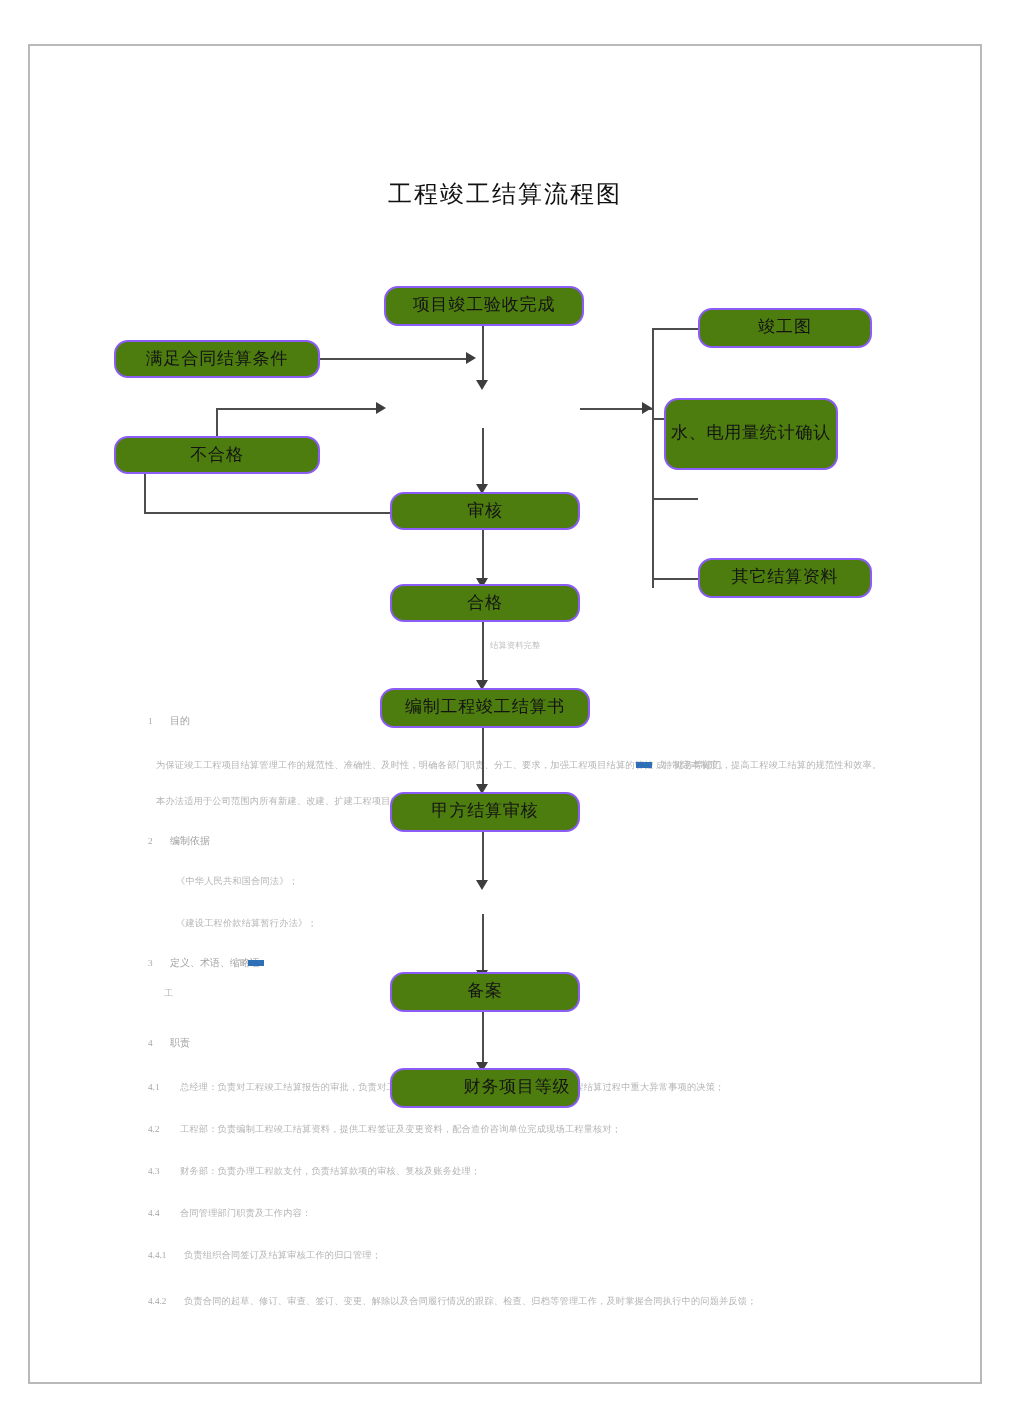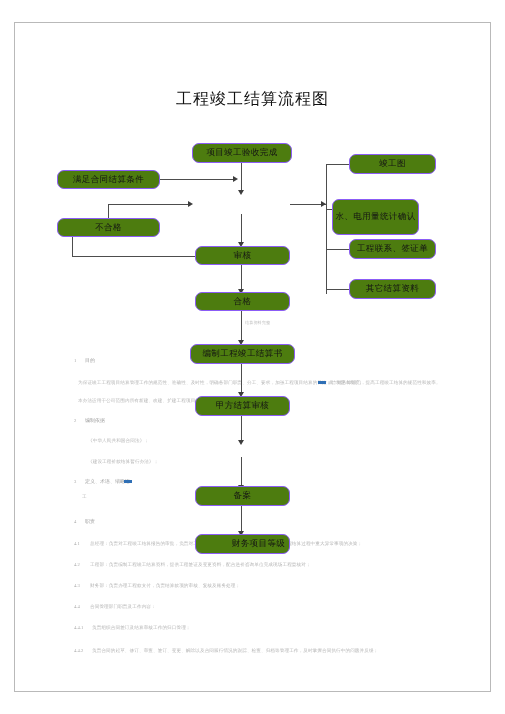--- a/index.html
+++ b/index.html
@@ -35,21 +35,21 @@
     pointer-events: none;
   }
 
   
   #doc-title {
     position: absolute;
     left: 0;
     top: 89px;
     width: 505px;
     text-align: center;
-    font-size: 16px;
+    font-size: 12px;
     letter-spacing: 1px;
     color: #111;
     font-family: "Liberation Serif", "DejaVu Serif", serif;
   }
 
   
   .node {
     position: absolute;
     box-sizing: border-box;
     border: 1px solid #8b5cf6;
@@ -176,21 +176,20 @@
   <div class="arrow-right" style="left:321px; top:201px;"></div>
   <div class="vline" style="left:326px; top:164px; height:130px;"></div>
 
   <div class="hline" style="left:326px; top:164px; width:23px;"></div>
   <div class="hline" style="left:326px; top:209px; width:23px;"></div>
   <div class="hline" style="left:326px; top:249px; width:23px;"></div>
   <div class="hline" style="left:326px; top:289px; width:23px;"></div>
 
   <div class="node" style="left:349px; top:154px; width:87px; height:20px;text-align:center;">竣工图</div>
   <div class="node" style="left:332px; top:199px; width:87px; height:36px;font-family:Liberation Mono, monospace;">水、电用量统计确认</div>
-  <div class="node" style="left:349px; top:239px; width:87px; height:20px;">工程联系、签证单</div>
   <div class="node" style="left:349px; top:279px; width:87px; height:20px;">其它结算资料</div>
 
   <div class="vline" style="left:241px; top:311px; height:29px;"></div>
   <div class="arrow-down" style="left:238px; top:340px;"></div>
   <div class="note-tiny" style="left:245px; top:320px;">结算资料完整</div>
 
   <div class="node" style="left:190px; top:344px; width:105px; height:20px;">编制工程竣工结算书</div>
 
   <div class="vline" style="left:241px; top:364px; height:28px;"></div>
   <div class="arrow-down" style="left:238px; top:392px;"></div>

